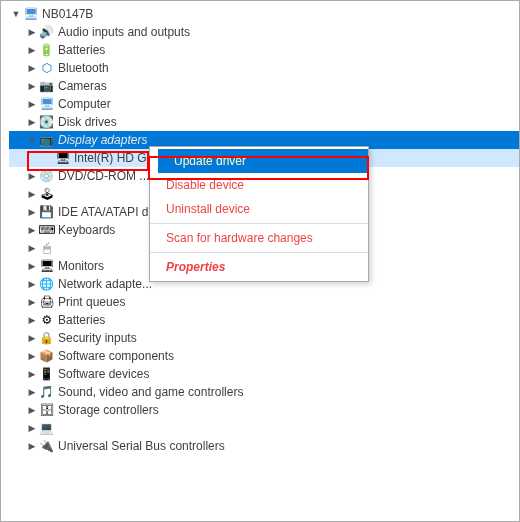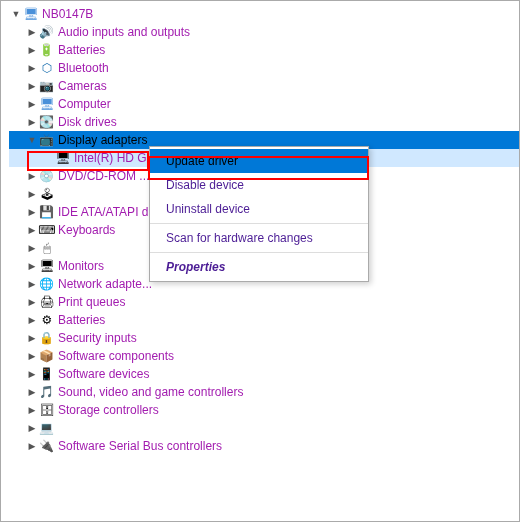--- a/index.html
+++ b/index.html
@@ -54,47 +54,49 @@
       width: 16px;
       height: 16px;
       display: inline-flex;
       align-items: center;
       justify-content: center;
       margin-right: 3px;
       flex-shrink: 0;
     }
     .item-label {
       font-size: 12px;
-      color: #a21caf;
+      color: #404040;
     }
     .tree-item.selected .item-label {
-      color: #000000;
+      color: #e5e5e5;
+      font-style: italic;
     }
     
     .context-menu {
       position: absolute;
       top: 145px;
       left: 148px;
       background: white;
       border: 1px solid #aaa;
       box-shadow: 2px 2px 6px rgba(0,0,0,0.2);
       width: 220px;
       z-index: 100;
       padding: 2px 0;
     }
     .context-menu-item {
       padding: 5px 16px;
       cursor: default;
       font-size: 12px;
-      color: #4c1d95;
+      color: #ef4444;
       display: block;
     }
     .context-menu-item.update-driver {
       background: #0078d7;
-      color: #000000;
+      color: #fef9c3;
+      margin-left: 8px;
     }
     .context-menu-item.bold {
       font-weight: bold;
       font-style: italic;
     }
     .context-menu-separator {
       border-top: 1px solid #ddd;
       margin: 2px 0;
     }
     
@@ -251,21 +253,21 @@
     </div>
 
     <div class="tree-item indent-1">
       <span class="expand-icon">▶</span>
       <span class="item-icon">💻</span>
     </div>
 
     <div class="tree-item indent-1">
       <span class="expand-icon">▶</span>
       <span class="item-icon">🔌</span>
-      <span class="item-label">Software Serial Bus controllers</span>
+      <span class="item-label">Universal Serial Bus controllers</span>
     </div>
 
   </div>
 
   <div class="context-menu">
     <div class="context-menu-item update-driver">Update driver</div>
     <div class="context-menu-item">Disable device</div>
     <div class="context-menu-item">Uninstall device</div>
     <div class="context-menu-separator"></div>
     <div class="context-menu-item">Scan for hardware changes</div>

